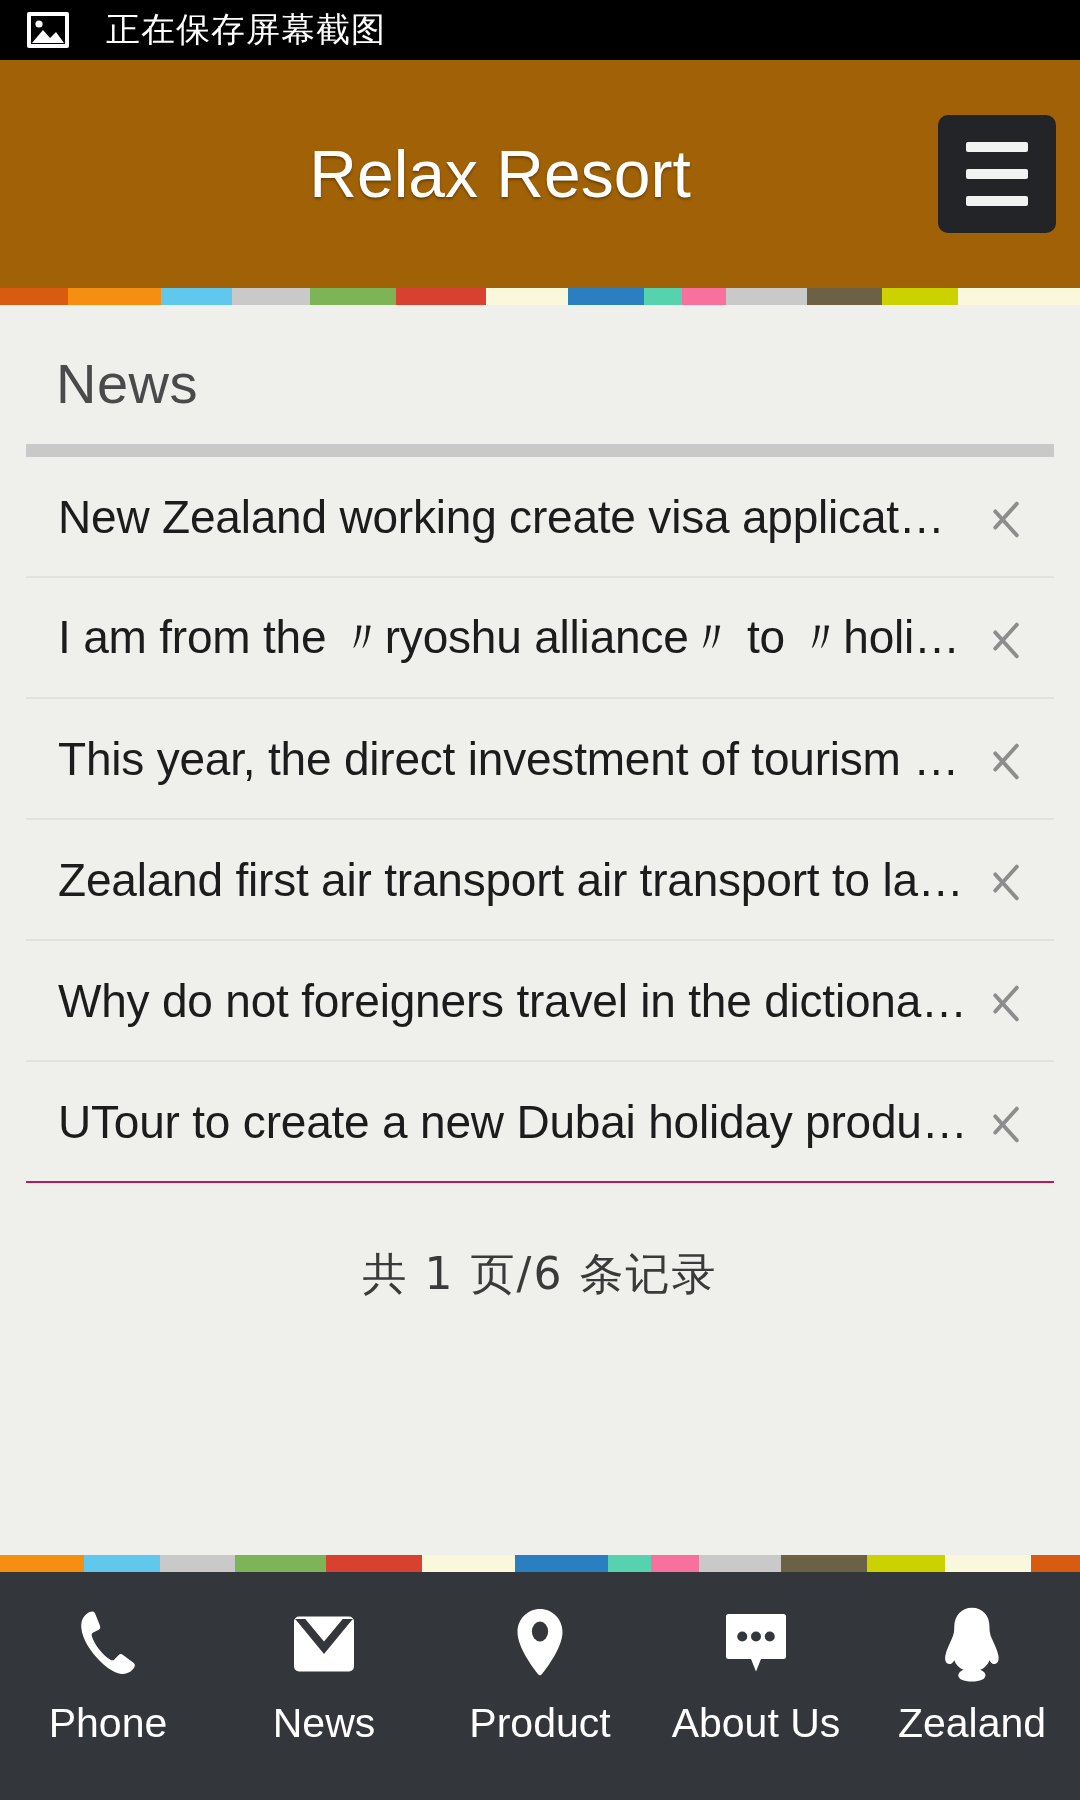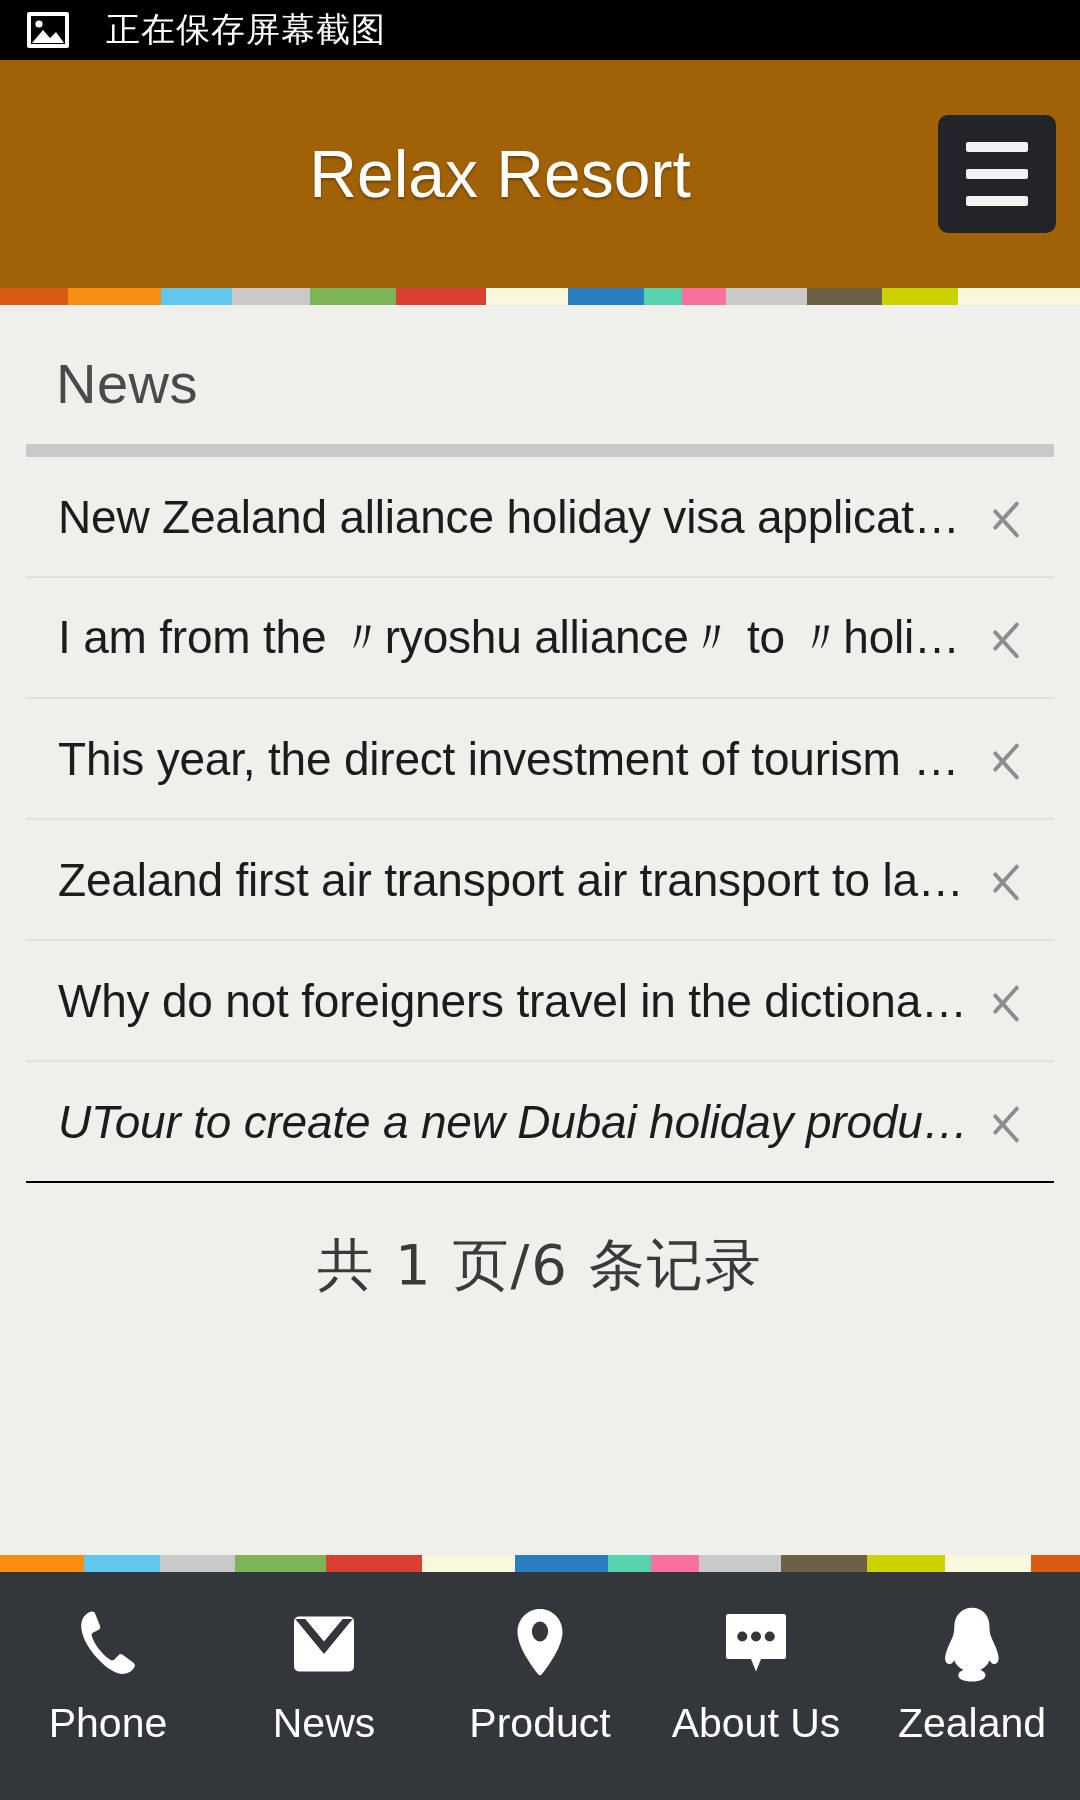--- a/index.html
+++ b/index.html
@@ -51,40 +51,40 @@
   }
   .thick-divider {
     height:13px; background:#c9c9c9; margin:10px 0 0 0; border-radius:1px;
   }
   .news-list { }
   .news-row {
     position:relative; height:121px; display:flex; align-items:center;
     border-bottom:2px solid #e2e2dd;
     padding:0 26px 0 32px;
   }
-  .news-row:last-of-type { border-bottom:2px solid #000000;font-style:italic; }
+  .news-row:last-of-type { border-bottom:2px solid #be185d; }
   .news-row .rt {
     font-size:46px; color:#1c1c1c; font-weight:400;
     white-space:nowrap; overflow:hidden; flex:1 1 auto;
     letter-spacing:-.2px;
   }
   .chev {
     flex:0 0 auto; width:40px; height:60px; margin-left:8px;
     position:relative;
   }
   .chev::before, .chev::after {
     content:""; position:absolute; left:6px; width:36px; height:4px;
     background:#8d8d8d; border-radius:2px;
   }
   .chev::before { top:21px; transform:rotate(48deg); transform-origin:left center; }
   .chev::after  { top:40px; transform:rotate(-48deg); transform-origin:left center; }
 
   .pager {
-    text-align:center; font-size:56px; color:#3a3a3a;
-    padding:45px 0 0 0; font-family:"DejaVu Sans", sans-serif;
+    text-align:center; font-size:44px; color:#3a3a3a;
+    padding:62px 0 0 0; font-family:"DejaVu Sans", sans-serif;
     letter-spacing:2px;
   }
 
   
   .footer {
     flex:0 0 228px; height:228px; background:#33363a;
     display:flex; align-items:flex-start; justify-content:space-around;
     padding-top:28px;
   }
   .nav-item {
@@ -136,21 +136,21 @@
       <div class="seg" style="width: 7%; background: rgb(108, 97, 69);"></div>
       <div class="seg" style="width: 7%; background: rgb(204, 209, 0);"></div>
       <div class="seg" style="width: 11.3%; background: rgb(249, 248, 220);"></div>
     </div>
 
   <div class="content">
     <div class="page-title">News</div>
     <div class="thick-divider"></div>
     <div class="news-list" id="news-list">
         <div class="news-row">
-          <div class="rt">New Zealand alliance holiday visa applicat…</div>
+          <div class="rt">New Zealand working create visa applicat…</div>
           <div class="chev"></div>
         </div>
         <div class="news-row">
           <div class="rt">I am from the 〃ryoshu alliance〃 to 〃holi…</div>
           <div class="chev"></div>
         </div>
         <div class="news-row">
           <div class="rt">This year, the direct investment of tourism …</div>
           <div class="chev"></div>
         </div>

